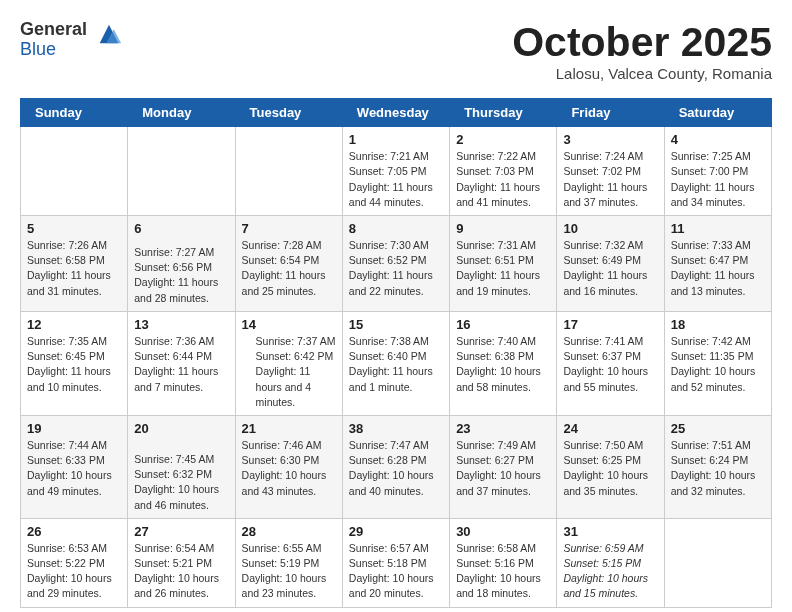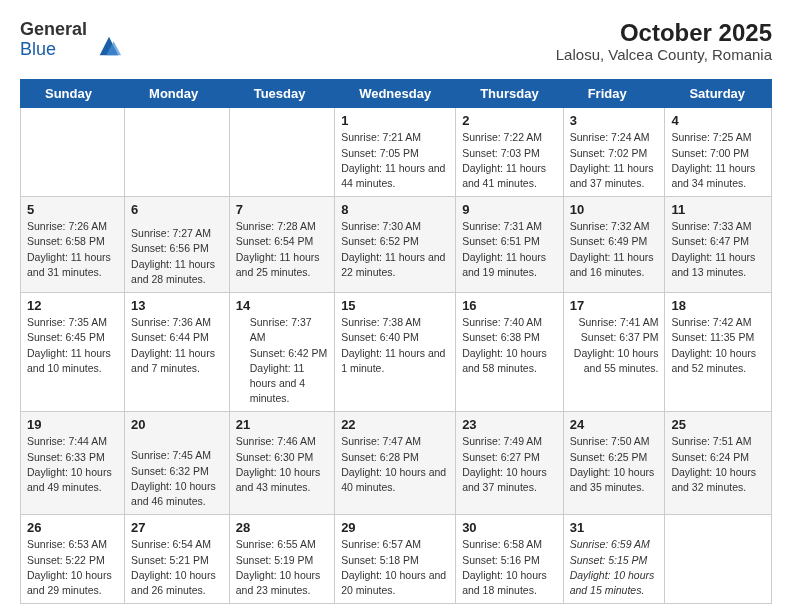--- a/index.html
+++ b/index.html
@@ -11,21 +11,21 @@
       padding: 20px;
     }
     .header {
       display: flex;
       justify-content: space-between;
       align-items: flex-start;
       margin-bottom: 16px;
     }
     .logo {
       display: flex;
-      align-items: flex-end;
+      align-items: flex-start;
       gap: 4px;
     }
     .logo-text {
       display: flex;
       flex-direction: column;
       line-height: 1.1;
     }
     .logo-general {
       font-size: 18px;
       font-weight: bold;
@@ -38,40 +38,40 @@
     }
     .logo-icon {
       width: 28px;
       height: 28px;
       margin-left: 4px;
     }
     .title-block {
       text-align: right;
     }
     .month-title {
-      font-size: 24px;
+      font-size: 41px;
       font-weight: bold;
       color: #222;
       line-height: 1.1;
     }
     .subtitle {
       font-size: 15px;
       color: #444;
     }
     .calendar {
       width: 100%;
       border-collapse: collapse;
       border: 1px solid #ccc;
     }
     .calendar th {
       background-color: #1a5fa8;
       color: #fff;
       font-size: 13px;
       font-weight: bold;
-      padding: 6px 24px;
+      padding: 6px 14px;
       text-align: left;
       border: 1px solid #1a5fa8;
       margin-top: 10px;
     }
     .calendar td {
       vertical-align: top;
       border: 1px solid #ccc;
       padding: 5px 6px;
       width: calc(100% / 7);
       min-height: 85px;
@@ -230,21 +230,21 @@
 Daylight: 11 hours and 1 minute.</div>
         </td>
         <td>
           <div class="day-number">16</div>
           <div class="day-info" style="white-space: pre-line;">Sunrise: 7:40 AM
 Sunset: 6:38 PM
 Daylight: 10 hours and 58 minutes.</div>
         </td>
         <td>
           <div class="day-number">17</div>
-          <div class="day-info" style="white-space: pre-line; text-align: right;">Sunrise: 7:41 AM
+          <div class="day-info" style="white-space: pre-line;">Sunrise: 7:41 AM
 Sunset: 6:37 PM
 Daylight: 10 hours and 55 minutes.</div>
         </td>
         <td>
           <div class="day-number">18</div>
           <div class="day-info" style="white-space: pre-line;">Sunrise: 7:42 AM
 Sunset: 11:35 PM
 Daylight: 10 hours and 52 minutes.</div>
         </td>
       </tr>
@@ -261,21 +261,21 @@
 Sunset: 6:32 PM
 Daylight: 10 hours and 46 minutes.</div>
         </td>
         <td>
           <div class="day-number">21</div>
           <div class="day-info" style="white-space: pre-line;">Sunrise: 7:46 AM
 Sunset: 6:30 PM
 Daylight: 10 hours and 43 minutes.</div>
         </td>
         <td>
-          <div class="day-number">22</div>
+          <div class="day-number">38</div>
           <div class="day-info" style="white-space: pre-line;">Sunrise: 7:47 AM
 Sunset: 6:28 PM
 Daylight: 10 hours and 40 minutes.</div>
         </td>
         <td>
           <div class="day-number">23</div>
           <div class="day-info" style="white-space: pre-line;">Sunrise: 7:49 AM
 Sunset: 6:27 PM
 Daylight: 10 hours and 37 minutes.</div>
         </td>

